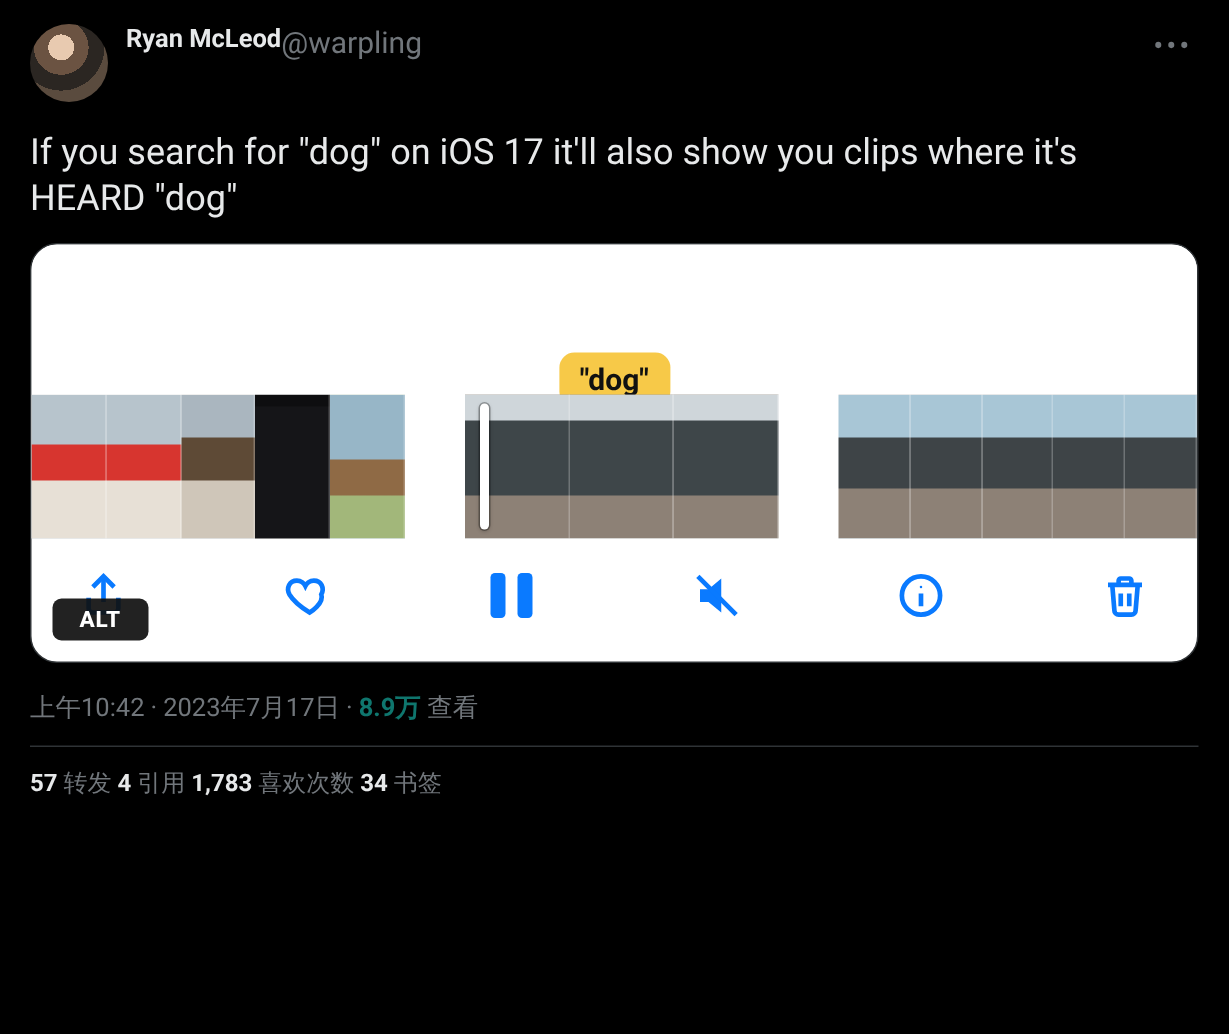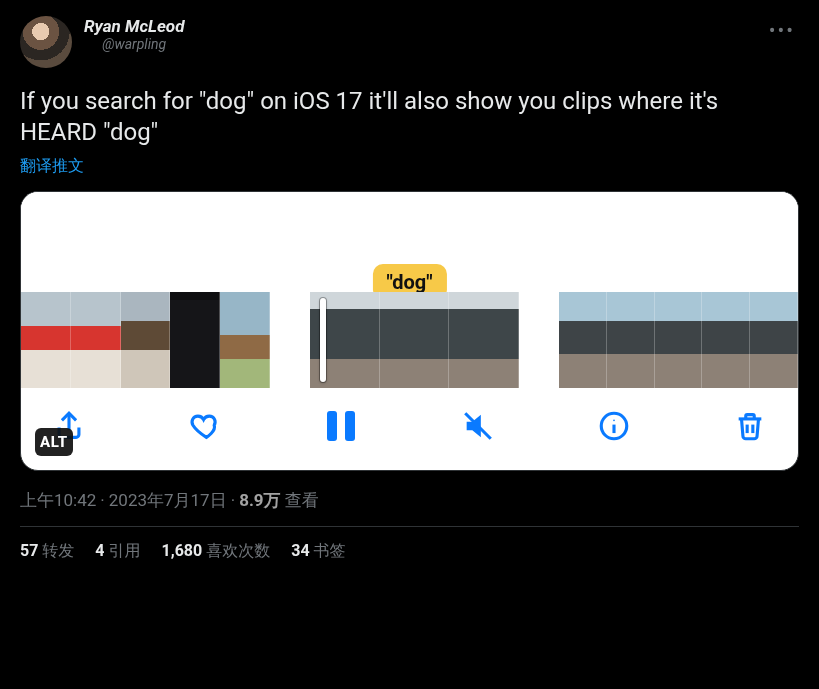--- a/index.html
+++ b/index.html
@@ -24,31 +24,30 @@
     width: 52px;
     height: 52px;
     border-radius: 50%;
     flex: 0 0 52px;
     margin-right: 12px;
     background: radial-gradient(circle at 40% 30%, #e8cab0 0 18%, #6b5342 18% 38%, #2b2622 38% 60%, #5a4b3e 60% 100%);
     overflow: hidden;
   }
   .name-col {
     display: flex;
-    flex-direction: column;
+    flex-direction: row;
     line-height: 1.2;
-    font-style: italic;
   }
   .display-name {
     font-weight: 700;
     font-size: 17px;
     color: #e7e9ea;
   }
   .handle {
-    font-size: 14px;
+    font-size: 20px;
     color: #71767b;
     text-align: center;
   }
   .more {
     margin-left: auto;
     color: #71767b;
     font-size: 20px;
     letter-spacing: 2px;
     padding: 2px 4px;
     cursor: pointer;
@@ -158,42 +157,42 @@
   .pause-bars span { width: 10px; height: 30px; background: #0a7aff; border-radius: 3px; display: block; }
 
   .alt-badge {
     position: absolute;
     left: 14px;
     bottom: 14px;
     background: rgba(15,15,15,0.92);
     color: #fff;
     font-weight: 800;
     font-size: 15px;
-    padding: 5px 5px;
+    padding: 5px 18px;
     border-radius: 6px;
     letter-spacing: 0.5px;
   }
 
   .meta-row {
     margin-top: 18px;
     color: #71767b;
     font-size: 17px;
   }
   .meta-row .sep { margin: 0 4px; }
-  .meta-row .views-num { color: #a3a3a3; font-weight: 700; }
+  .meta-row .views-num { color: #0f766e; font-weight: 700; }
 
   .divider {
     border: none;
     border-top: 1px solid #2f3336;
     margin: 14px 0;
   }
 
   .stats-row {
     display: flex;
-    gap: 21px;
+    gap: 4px;
     font-size: 16px;
     color: #71767b;
     padding-bottom: 10px;
   }
   .stats-row .stat {
     cursor: pointer;
   }
   .stats-row .num {
     color: #e7e9ea;
     font-weight: 700;
@@ -209,21 +208,20 @@
     <div class="avatar"></div>
     <div class="name-col">
       <span class="display-name">Ryan McLeod</span>
       <span class="handle">@warpling</span>
     </div>
     <div class="more">•••</div>
   </div>
 
   <div class="body-text">If you search for "dog" on iOS 17 it'll also show you clips where it's HEARD "dog"</div>
 
-  <div class="translate-link">翻译推文</div>
 
   <div class="media-card">
     <div class="media-top">
       <div class="dog-pill">"dog"</div>
     </div>
     <div class="playhead-tick"></div>
 
     <div class="strip">
       <div class="clip-group g1">
         <div class="frame"></div>
@@ -301,20 +299,20 @@
   <hr class="divider">
 
   <div class="stats-row">
     <span class="stat">
       <span class="num">57</span><span>转发</span>
     </span>
     <span class="stat">
       <span class="num">4</span><span>引用</span>
     </span>
     <span class="stat">
-      <span class="num">1,680</span><span>喜欢次数</span>
+      <span class="num">1,783</span><span>喜欢次数</span>
     </span>
     <span class="stat">
       <span class="num">34</span><span>书签</span>
     </span>
   </div>
 
 </div>
 
 </body></html>

